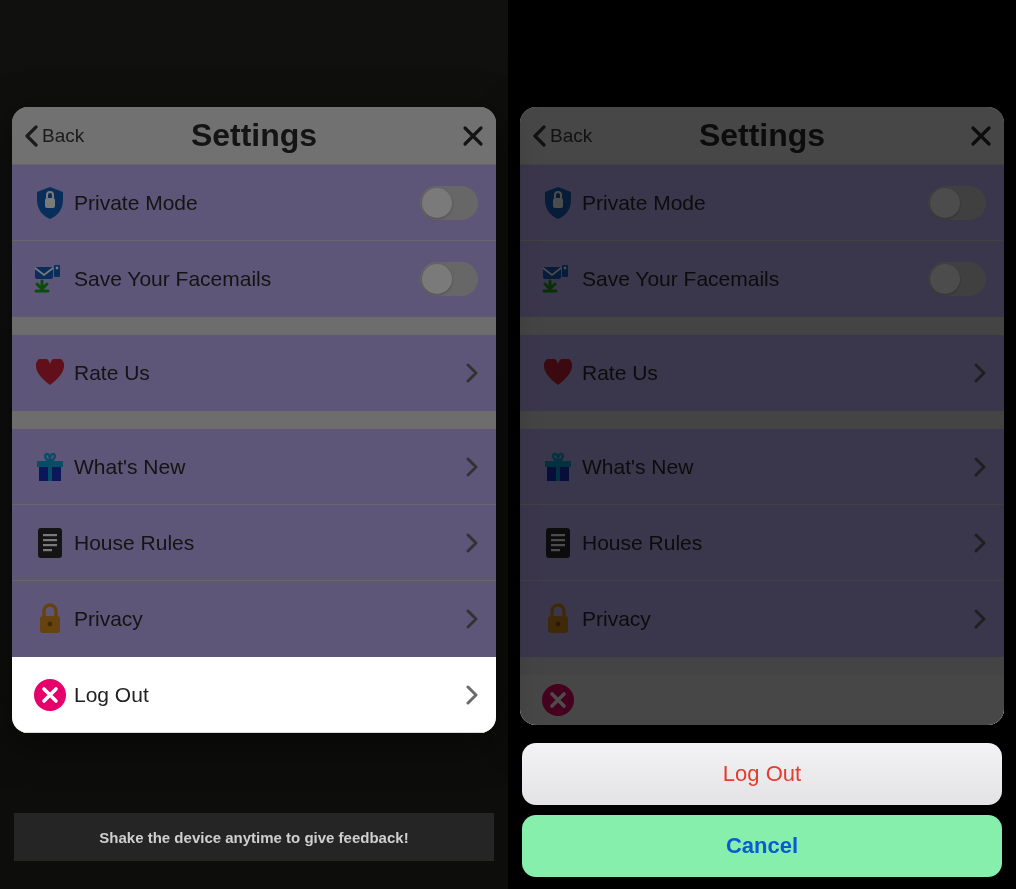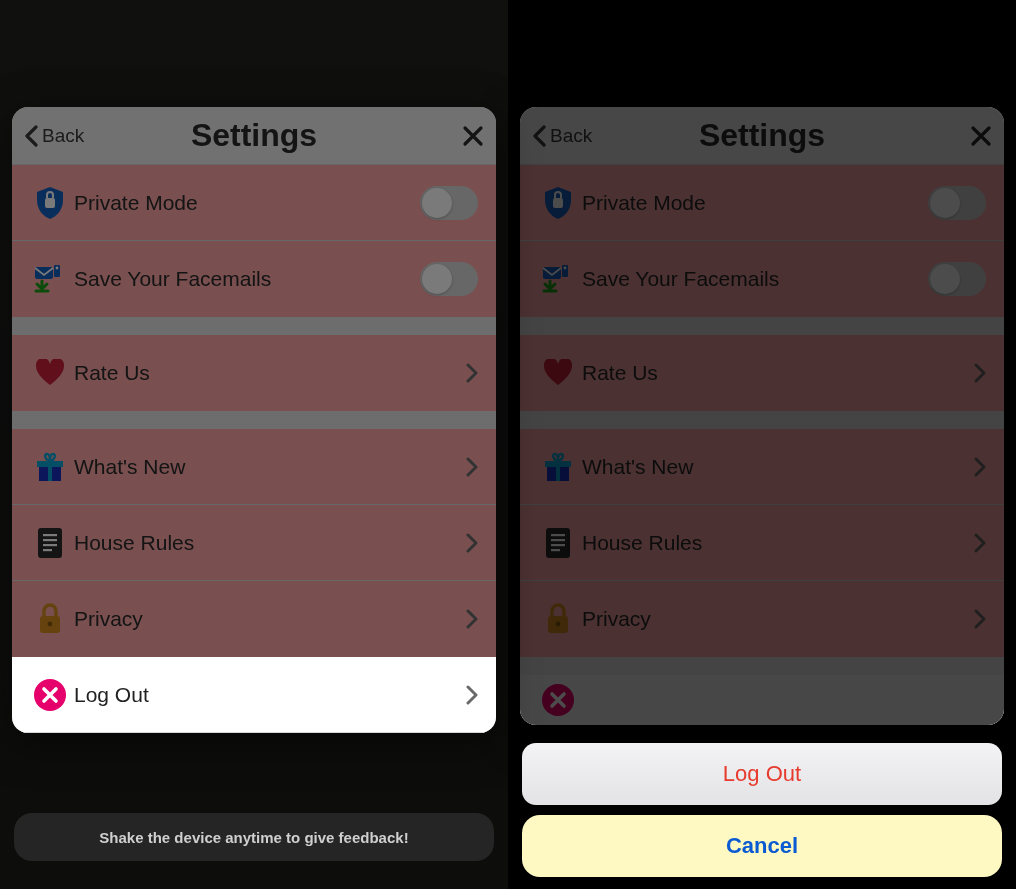--- a/index.html
+++ b/index.html
@@ -19,42 +19,42 @@
   }
   .sheet-header {
     display: flex; align-items: center; height: 58px; padding: 0 12px;
     border-bottom: 1px solid #d7d7d7; position: relative;
   }
   .back-area { display: flex; align-items: center; gap: 4px; font-size: 19px; font-weight: 400; color: #3a3a3a; z-index: 2; }
   .title { position: absolute; left: 0; right: 0; text-align: center; font-size: 32px; font-weight: 700; color: #2a2a2a; }
   .close-area { margin-left: auto; z-index: 2; color: #2a2a2a; }
   .row {
     display: flex; align-items: center; height: 76px; padding: 0 18px 0 14px;
-    border-bottom: 1px solid #d7d7d7; background: #fca5a5;
+    border-bottom: 1px solid #d7d7d7; background: #c4b5fd;
   }
   .row.last-in-group { border-bottom: none; justify-content: center; }
   .group-gap { height: 18px; background: #e3e3e3; }
   .icon-slot { width: 48px; display: flex; justify-content: center; align-items: center; }
   .row-label { font-size: 21px; color: #2a2a2a; flex: 1; }
   .chevron { color: #6a6a6a; }
   .toggle {
     width: 58px; height: 34px; border-radius: 17px; background: #d8d8d8; position: relative;
   }
   .toggle::after {
     content: ""; position: absolute; width: 30px; height: 30px; border-radius: 50%;
     background: #fff; top: 2px; left: 2px; box-shadow: 0 1px 3px rgba(0,0,0,.25);
   }
   .row.highlight { background: #fff; }
   .row.highlight .row-label { color: #222; font-weight: 500; }
   .phone-left .sheet { z-index: 1; }
   .phone-left .row.highlight { position: relative; z-index: 5; }
 
   .feedback-bar {
     position: absolute; left: 14px; right: 14px; bottom: 28px; height: 48px;
-    border-radius: 18px; background: rgba(40,40,40,.9); color: #cfcfcf;
+    border-radius: 0; background: rgba(40,40,40,.9); color: #cfcfcf;
     display: flex; align-items: center; justify-content: center;
     font-size: 15px; font-weight: 600; z-index: 3;
   }
   .phone-left .page-dark { position:absolute; inset:0; background: rgba(0,0,0,.55); z-index:0;}
   .phone-left .sheet::after{
     content:""; position:absolute; inset:0; background:rgba(0,0,0,.52);
     pointer-events:none; z-index:3;
   }
   .phone-left .row.highlight{ z-index:4; }
   .phone-left .row.highlight::before{
@@ -68,21 +68,21 @@
   .phone-right { background:#000; }
   .action-sheet {
     position: absolute; left: 14px; right: 14px; bottom: 12px; z-index: 10;
   }
   .as-btn {
     height: 62px; border-radius: 14px; background: #eaeaec; display:flex;
     align-items:center; justify-content:center; font-size: 22px; font-weight:500;
     margin-top: 10px;
   }
   .as-destructive { color: #e63b2e; background: linear-gradient(180deg,#f3f3f5,#e3e3e5); }
-  .as-cancel { color: #0a5bd3; background: #fef9c3; font-weight:600;border-radius:18px;}
+  .as-cancel { color: #0a5bd3; background: #86efac; font-weight:600;}
   .phone-right .sheet { top: 107px; }
   .phone-right .row.logout-peek {
     height: 50px; border-bottom:none; background:#ededed;
     align-items:flex-start; padding-top:10px;
   }
   .phone-right .row.logout-peek .icon-slot svg { margin-top:-2px;}
   .divider { position:absolute; top:0; bottom:0; left:508px; width:1px; background:#000; }
 
   svg { display:block; }
 </style>

